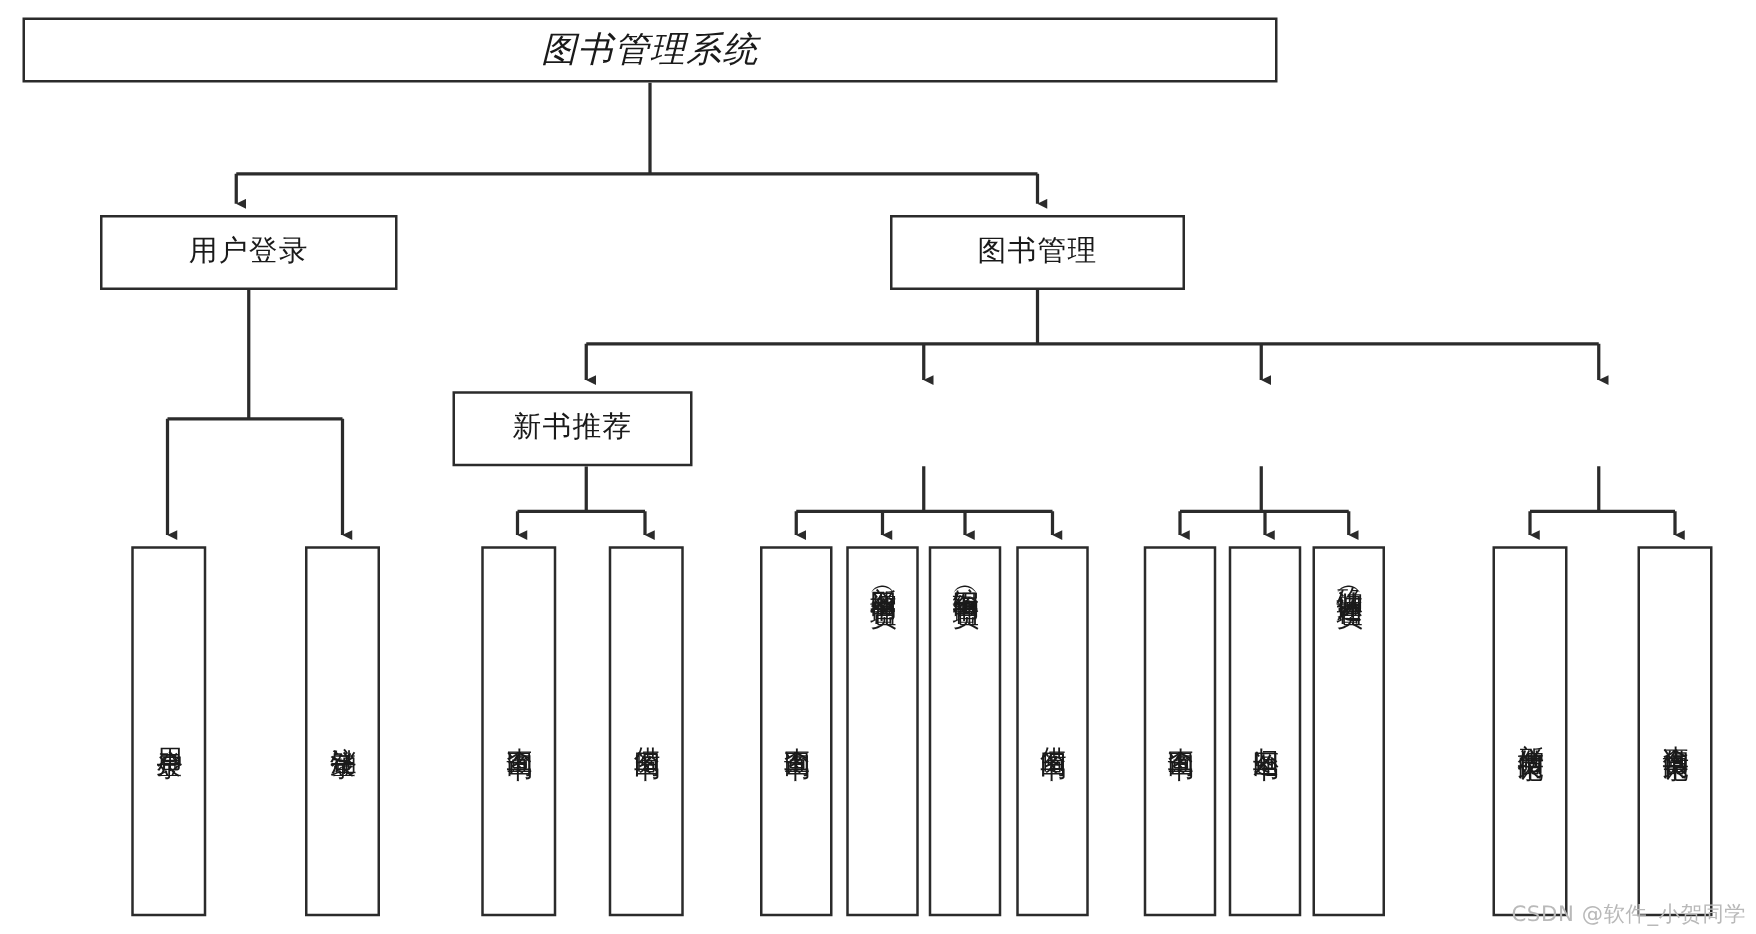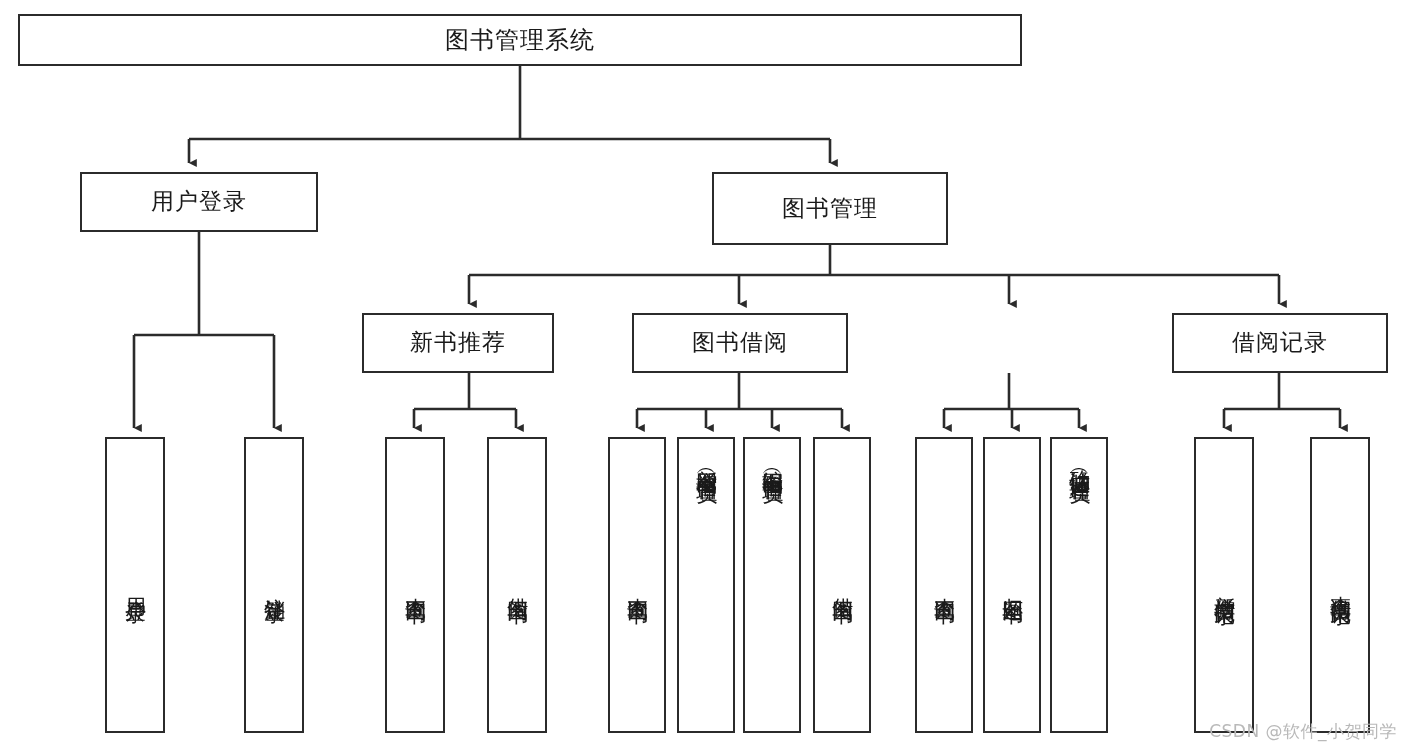--- a/index.html
+++ b/index.html
@@ -53,21 +53,22 @@
     font-size: 21px;
     line-height: 1.22;
     letter-spacing: 2px;
     white-space: nowrap;
   }
   .node-v.v-center {
     align-items: center;
     padding-top: 0;
   }
   #title-node .node-label {
-    font-size: 24px;
+    font-size: 28px;
+    font-style: italic;
   }
   #watermark {
     position: absolute;
     right: 8px;
     bottom: 4px;
     font-size: 17px;
     color: #b9b9b9;
     letter-spacing: 0.5px;
     white-space: nowrap;
     user-select: none;
@@ -128,32 +129,26 @@
     </g>
   </svg>
 
   <div class="node node-h" id="title-node" style="left: 18px; top: 14px; width: 1004px; height: 52px;">
     <span class="node-label">图书管理系统</span>
   </div>
 
   <div class="node node-h" style="left: 80px; top: 172px; width: 238px; height: 60px;">
     <span class="node-label">用户登录</span>
   </div>
-  <div class="node node-h" style="left: 712px; top: 172px; width: 236px; height: 73px;">
+  <div class="node node-h" style="left: 712px; top: 172px; width: 236px; height: 60px;">
     <span class="node-label">图书管理</span>
   </div>
 
   <div class="node node-h" style="left: 362px; top: 313px; width: 192px; height: 60px;">
     <span class="node-label">新书推荐</span>
-  </div>
-  <div class="node node-h" style="left: 632px; top: 313px; width: 216px; height: 60px;">
-    <span class="node-label">图书借阅</span>
-  </div>
-  <div class="node node-h" style="left: 1172px; top: 313px; width: 216px; height: 60px;">
-    <span class="node-label">借阅记录</span>
   </div>
 
   <div class="node node-v v-center" style="left: 105px; top: 437px; width: 60px; height: 296px;">
     <span class="node-label">用户登录</span>
   </div>
   <div class="node node-v v-center" style="left: 244px; top: 437px; width: 60px; height: 296px;">
     <span class="node-label">注销登录</span>
   </div>
   <div class="node node-v v-center" style="left: 385px; top: 437px; width: 60px; height: 296px;">
     <span class="node-label">查询图书</span>

